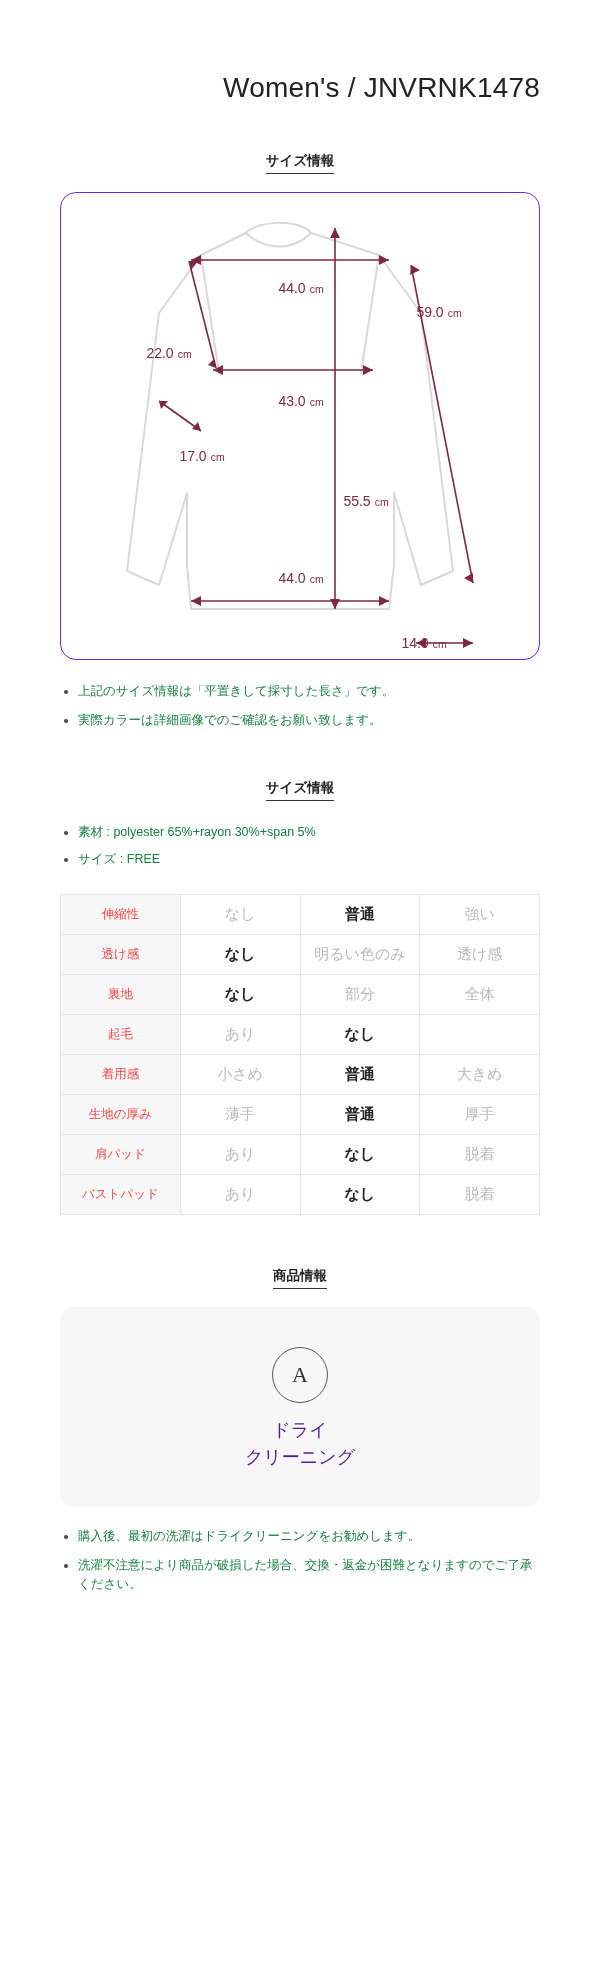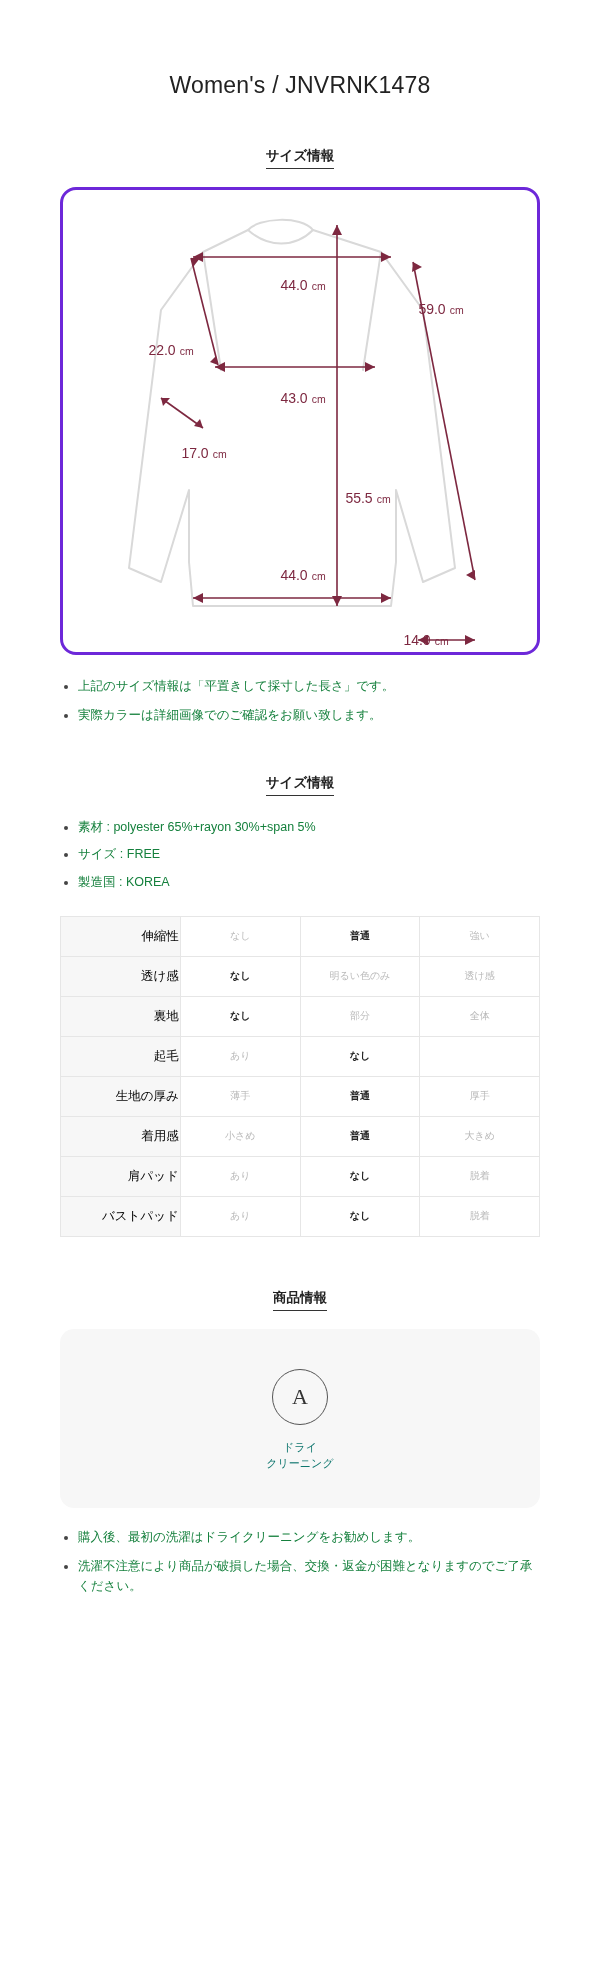--- a/index.html
+++ b/index.html
@@ -14,42 +14,42 @@
     font-family: "Liberation Sans", sans-serif;
     color: #333333;
     -webkit-font-smoothing: antialiased;
   }
   .page {
     width: 600px;
     margin: 0 auto;
     padding: 0 60px;
   }
   .page-title {
-    text-align: center;
-    font-size: 23px;
+    text-align: right;
+    font-size: 28px;
     font-weight: 400;
     color: #222222;
     letter-spacing: 0.2px;
     margin: 72px 0 0 0;
   }
   .section-heading {
     text-align: center;
     font-size: 13.5px;
     font-weight: 700;
     color: #222222;
     margin: 48px 0 0 0;
   }
   .section-heading .underline {
     display: inline-block;
     border-bottom: 1px solid #333333;
     padding-bottom: 3px;
   }
   .diagram-box {
     margin-top: 18px;
-    border: 3px solid #6d28d9;
+    border: 1px solid #6d28d9;
     border-radius: 16px;
     height: 468px;
     position: relative;
     overflow: hidden;
   }
   .diagram-svg { display: block; }
   .bullets {
     list-style: none;
     margin: 22px 0 0 0;
     padding: 0;
@@ -77,30 +77,29 @@
   table.spec {
     width: 100%;
     border-collapse: collapse;
     margin-top: 24px;
     table-layout: fixed;
   }
   table.spec tr { height: 40px; }
   table.spec td {
     border: 1px solid #e6e6e6;
     text-align: center;
-    font-size: 10px;
+    font-size: 15px;
     color: #b9b9b9;
     vertical-align: middle;
   }
   table.spec td.label {
     background: #f7f7f7;
-    color: #000000;
+    color: #ef4444;
     font-size: 12.5px;
     width: 25%;
-    text-align: right;
   }
   table.spec td.on {
     color: #222222;
     font-weight: 700;
   }
 
   .care-box {
     margin-top: 18px;
     background: #f7f7f7;
     border-radius: 14px;
@@ -114,23 +113,23 @@
     border: 1.5px solid #555555;
     margin: 0 auto 14px auto;
     display: flex;
     align-items: center;
     justify-content: center;
     font-size: 22px;
     color: #333333;
     font-family: "Liberation Serif", serif;
   }
   .care-label {
-    font-size: 11px;
+    font-size: 18px;
     line-height: 1.5;
-    color: #0f766e;
+    color: #4c1d95;
   }
   .footer-space { height: 40px; }
 </style>
 </head>
 <body>
 
 <div class="page">
 
   <h1 class="page-title">Women's / JNVRNK1478</h1>
 
@@ -233,21 +232,20 @@
     <li>実際カラーは詳細画像でのご確認をお願い致します。</li>
   </ul>
 
   <div class="section-heading">
     <span class="underline">サイズ情報</span>
   </div>
 
   <ul class="bullets tight">
     <li>素材 : polyester 65%+rayon 30%+span 5%</li>
     <li>サイズ : FREE</li>
-    <li>製造国 : KOREA</li>
   </ul>
 
   <table class="spec">
     <tbody>
       <tr>
         <td class="label">伸縮性</td>
         <td>なし</td>
         <td class="on">普通</td>
         <td>強い</td>
       </tr>
@@ -263,30 +261,30 @@
         <td>部分</td>
         <td>全体</td>
       </tr>
       <tr>
         <td class="label">起毛</td>
         <td>あり</td>
         <td class="on">なし</td>
         <td></td>
       </tr>
       <tr>
+        <td class="label">着用感</td>
+        <td>小さめ</td>
+        <td class="on">普通</td>
+        <td>大きめ</td>
+      </tr>
+      <tr>
         <td class="label">生地の厚み</td>
         <td>薄手</td>
         <td class="on">普通</td>
         <td>厚手</td>
-      </tr>
-      <tr>
-        <td class="label">着用感</td>
-        <td>小さめ</td>
-        <td class="on">普通</td>
-        <td>大きめ</td>
       </tr>
       <tr>
         <td class="label">肩パッド</td>
         <td>あり</td>
         <td class="on">なし</td>
         <td>脱着</td>
       </tr>
       <tr>
         <td class="label">バストパッド</td>
         <td>あり</td>

